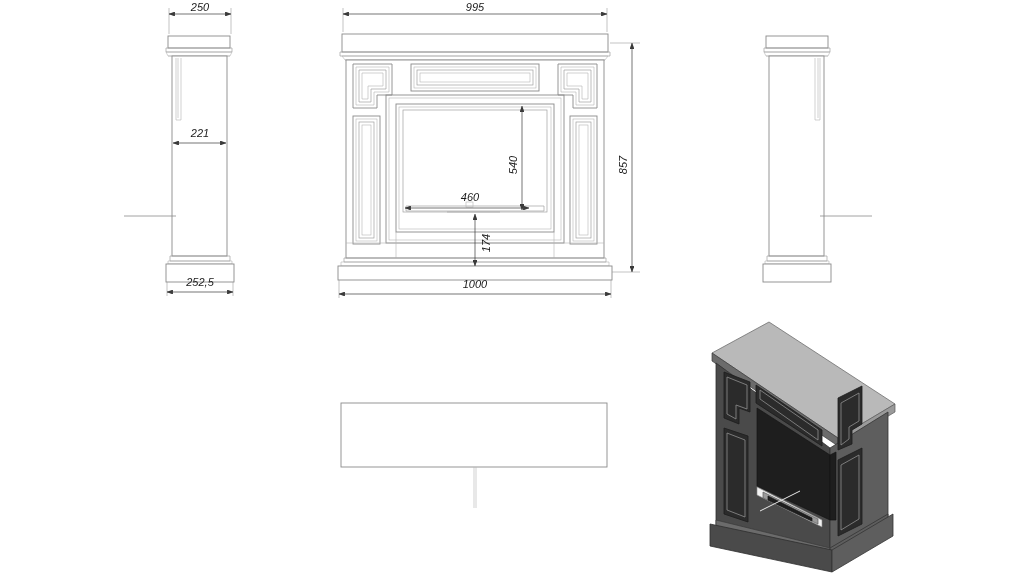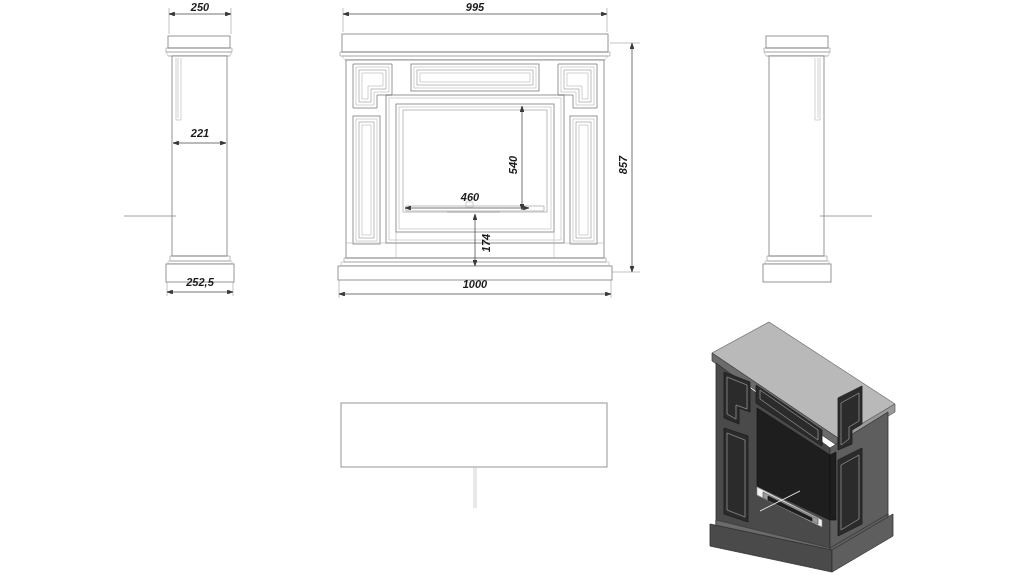--- a/index.html
+++ b/index.html
@@ -13,21 +13,20 @@
     height: 575px;
     position: relative;
     overflow: hidden;
     font-family: "Liberation Sans", sans-serif;
   }
   #drawing-sheet {
     position: absolute;
     left: 0; top: 0;
     width: 1024px;
     height: 575px;
-    font-weight: bold;
   }
   svg.cad {
     display: block;
     width: 1024px;
     height: 575px;
   }
   
   .obj      { fill: none; stroke: #8a8a8a; stroke-width: 0.9; }
   .obj-thin { fill: none; stroke: #a0a0a0; stroke-width: 0.7; }
   .obj-lite { fill: none; stroke: #b4b4b4; stroke-width: 0.6; }

